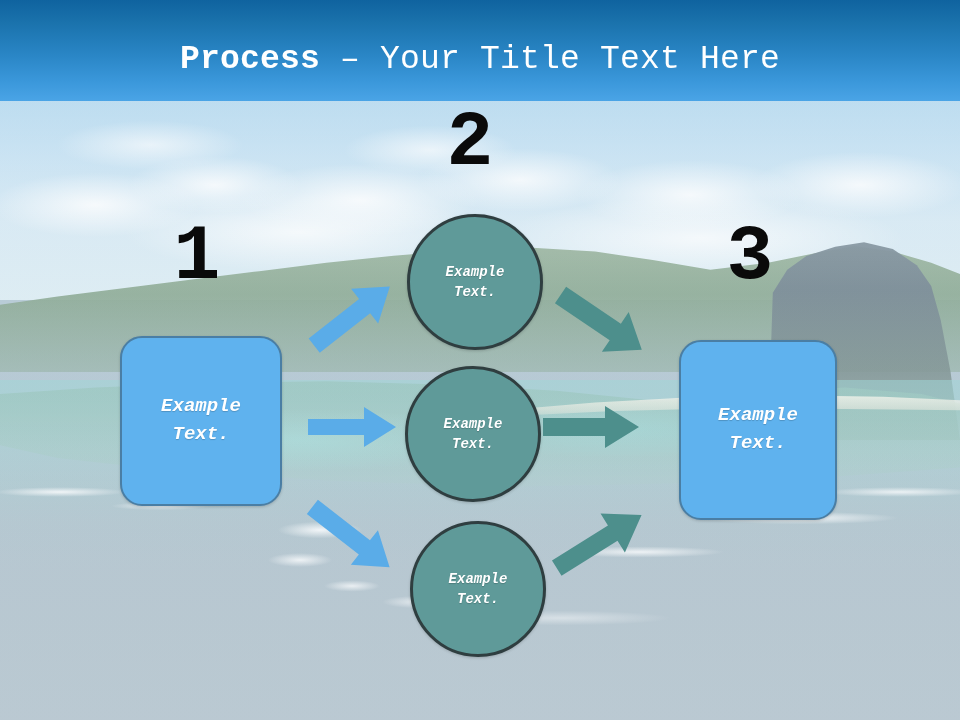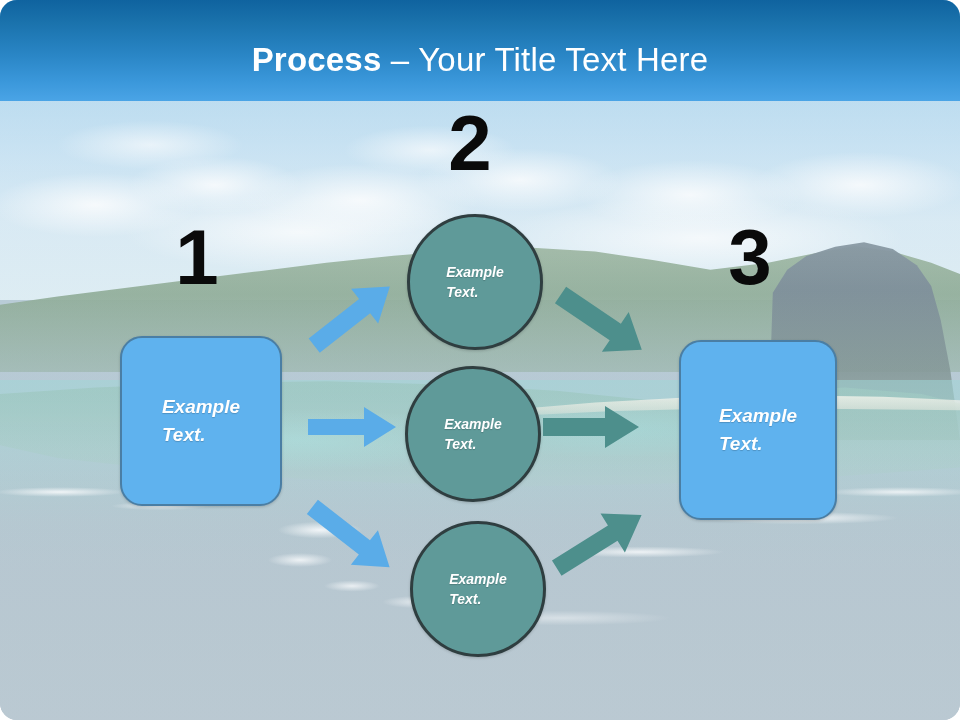--- a/index.html
+++ b/index.html
@@ -5,23 +5,22 @@
   html, body {
     margin: 0;
     padding: 0;
     background: #ffffff;
   }
   #slide {
     position: relative;
     width: 960px;
     height: 720px;
     overflow: hidden;
-    font-family: Liberation Sans, sans-serif;
+    font-family: Liberation Mono, monospace;
     background: #b9c6d2;
-    border-radius: 17px;
   }
 
   
   .bg-layer { position: absolute; left: 0; width: 960px; }
 
   
   .bg-ocean {
     top: 0; height: 720px;
     background: linear-gradient(180deg,
       #cfe2ef 0%,
@@ -157,20 +156,21 @@
     box-shadow: 0 1px 3px rgba(0,0,0,.18);
   }
   #circle-top { left: 407px; top: 214px; width: 130px; height: 130px; }
   #circle-mid { left: 405px; top: 366px; width: 130px; height: 130px; }
   #circle-bot { left: 410px; top: 521px; width: 130px; height: 130px; }
 
   .shape-label {
     color: #ffffff;
     font-weight: bold;
     font-style: italic;
+    text-align: center;
     line-height: 1.45;
     text-shadow: 0 1px 1px rgba(0,0,0,.18);
     pointer-events: none;
   }
   .box-label    { font-size: 19px; }
   .circle-label { font-size: 14px; }
 
   
   .arrow { position: absolute; }
   .arrow svg { display: block; overflow: visible; }

